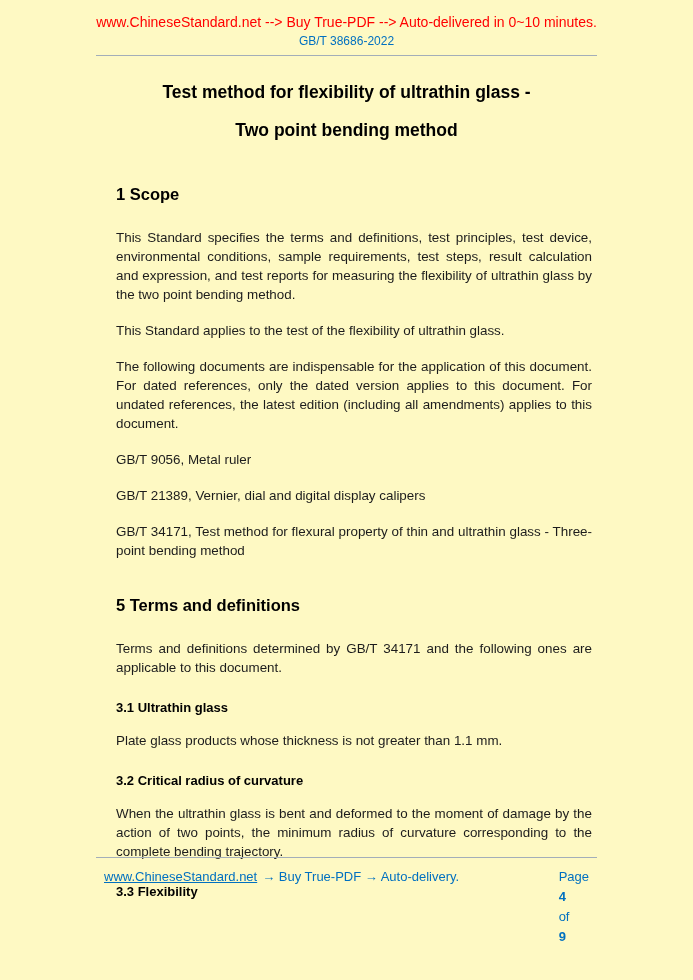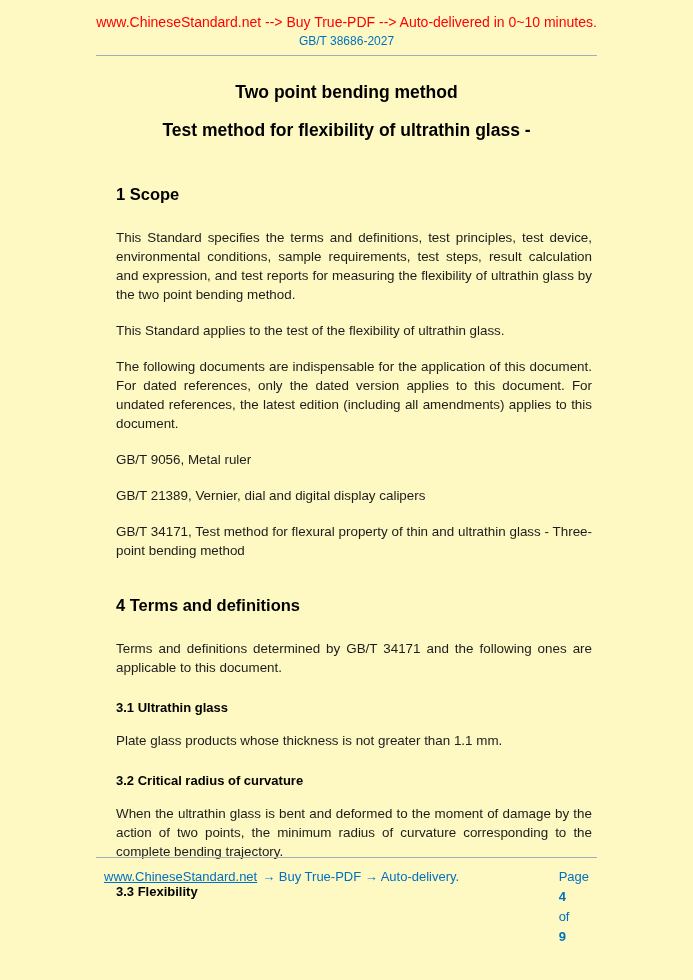--- a/index.html
+++ b/index.html
@@ -107,46 +107,46 @@
   .footer-right { display: flex; align-items: baseline; gap: 5px; flex-direction: column; }
   .bold { font-weight: bold; }
 </style>
 </head>
 <body>
 
 <div class="page">
 
   <div class="banner">www.ChineseStandard.net --&gt; Buy True-PDF --&gt; Auto-delivered in 0~10 minutes.</div>
 
-  <div class="docnum">GB/T 38686-2027</div>
+  <div class="docnum">GB/T 38686-2022</div>
 
   <hr class="rule">
 
   <h1 class="title">
+    <span class="title-line">Test method for flexibility of ultrathin glass -</span>
     <span class="title-line">Two point bending method</span>
-    <span class="title-line">Test method for flexibility of ultrathin glass -</span>
   </h1>
 
   <div class="content">
 
     <section>
       <h2 class="h-sec">1 Scope</h2>
       <p>This Standard specifies the terms and definitions, test principles, test device, environmental conditions, sample requirements, test steps, result calculation and expression, and test reports for measuring the flexibility of ultrathin glass by the two point bending method.</p>
       <p>This Standard applies to the test of the flexibility of ultrathin glass.</p>
     </section>
 
     <section>
       <p>The following documents are indispensable for the application of this document. For dated references, only the dated version applies to this document. For undated references, the latest edition (including all amendments) applies to this document.</p>
       <p class="ref">GB/T 9056, Metal ruler</p>
       <p class="ref">GB/T 21389, Vernier, dial and digital display calipers</p>
       <p class="ref">GB/T 34171, Test method for flexural property of thin and ultrathin glass - Three-point bending method</p>
     </section>
 
     <section>
-      <h2 class="h-sec">4 Terms and definitions</h2>
+      <h2 class="h-sec">5 Terms and definitions</h2>
       <p>Terms and definitions determined by GB/T 34171 and the following ones are applicable to this document.</p>
 
       <h3 class="h-sub">3.1 Ultrathin glass</h3>
       <p>Plate glass products whose thickness is not greater than 1.1 mm.</p>
 
       <h3 class="h-sub">3.2 Critical radius of curvature</h3>
       <p>When the ultrathin glass is bent and deformed to the moment of damage by the action of two points, the minimum radius of curvature corresponding to the complete bending trajectory.</p>
 
       <h3 class="h-sub">3.3 Flexibility</h3>
     </section>

